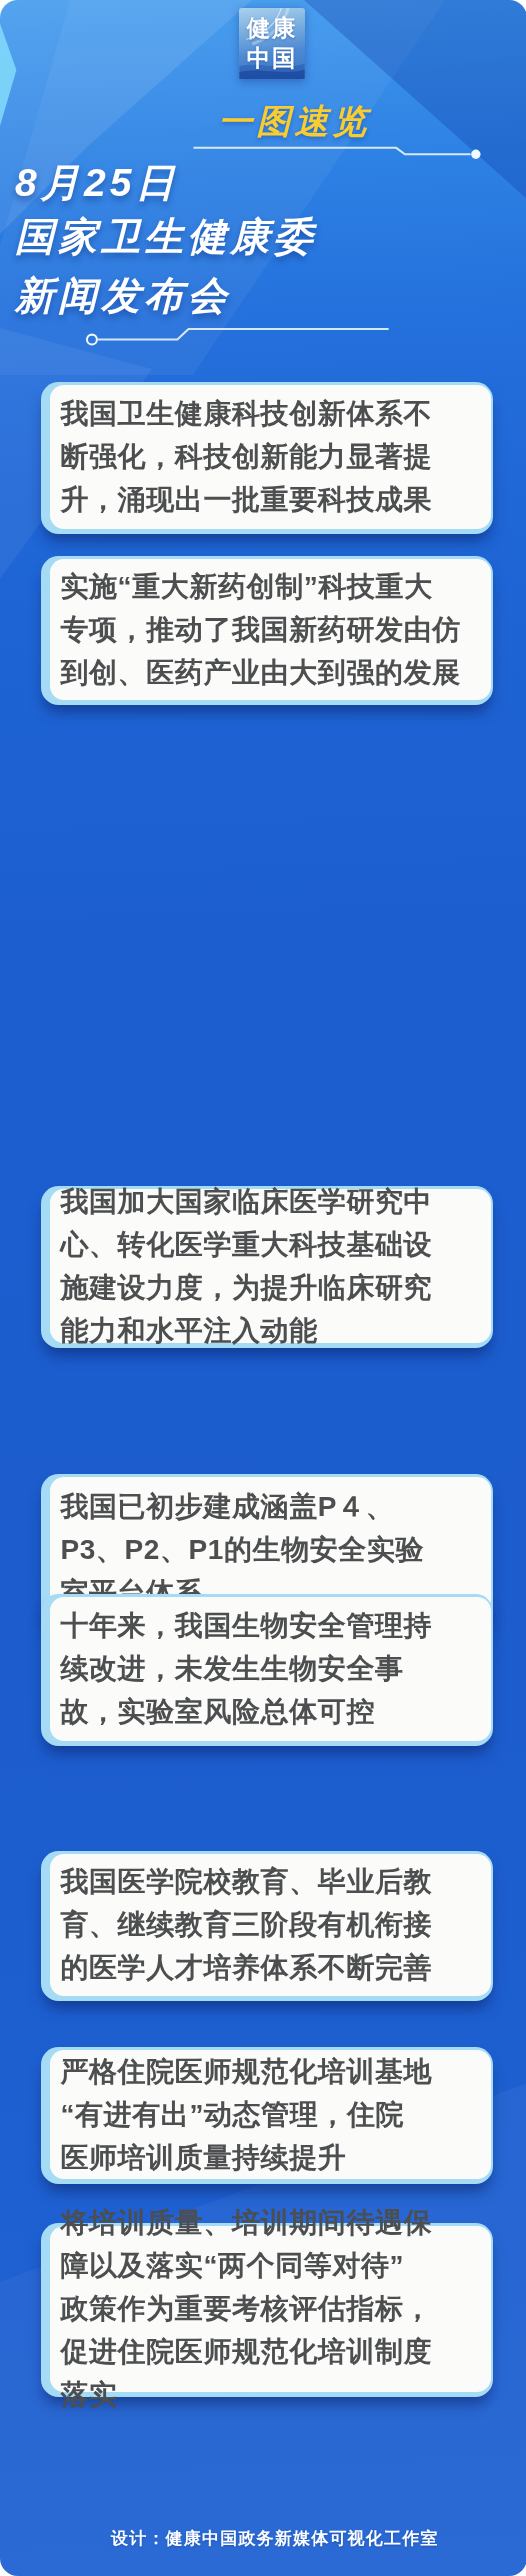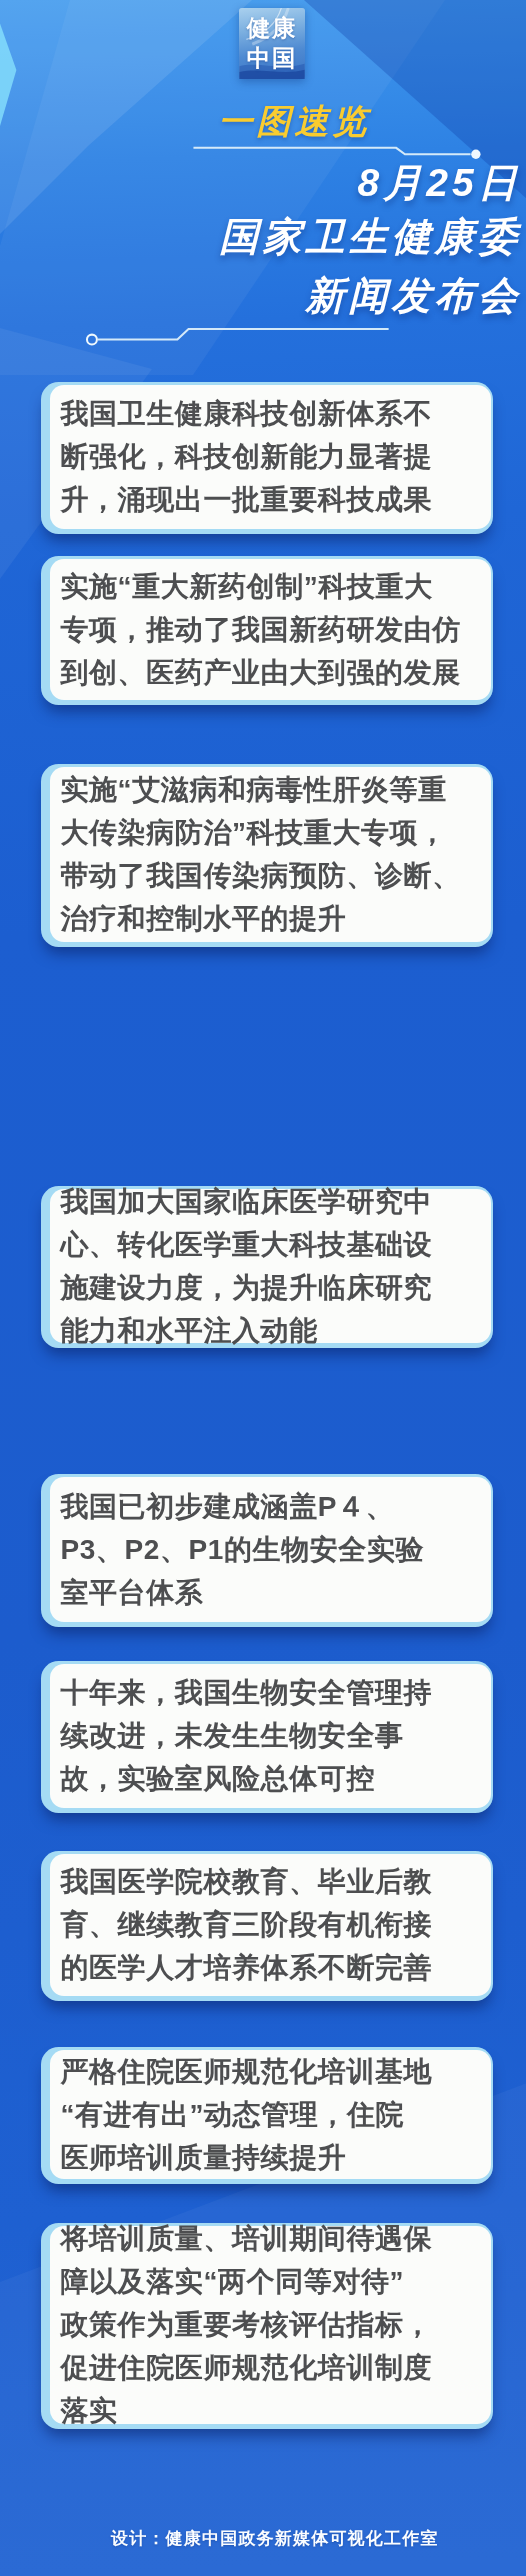--- a/index.html
+++ b/index.html
@@ -1,39 +1,39 @@
 <!DOCTYPE html>
 <html style="font-size:9.4px"><head>
 <meta charset="utf-8">
 <style>
   html,body{margin:0;padding:0;}
   body{width:527px;height:2576px;font-family:"Liberation Sans","DejaVu Sans",sans-serif;}
   #poster{position:absolute;left:0;top:0;width:527px;height:2576px;overflow:hidden;
-    background:linear-gradient(178deg,#419aee 0px,#2e82e4 164px,#2470dc 328px,#1f66d6 527px,#1c5ed0 936px,#1c5ccd 1639px,#1e60d1 2224px,#2264d3 2576px);}
+    background:linear-gradient(178deg,#419aee 0px,#2e82e4 164px,#2470dc 328px,#1f66d6 527px,#1c5ed0 936px,#1c5ccd 1639px,#1e60d1 2224px,#2264d3 2576px);border-radius:18px;}
   .bg-shape{position:absolute;left:0;top:0;width:527px;height:2576px;pointer-events:none;}
   .shape-topleft-light{background:rgba(255,255,255,0.10);clip-path:polygon(0px 0px,252px 0px,88px 146px,0px 234px);}
   .shape-topleft-cyan{background:rgba(130,220,252,0.85);clip-path:polygon(0px 23.4px,16.4px 70px,0px 126px);}
   .shape-topright-dark{background:rgba(10,52,158,0.28);clip-path:polygon(304px 0px,527px 0px,527px 199px);}
   .shape-mid-light{background:rgba(255,255,255,0.06);clip-path:polygon(0px 328px,152px 369px,0px 579px);}
   .shape-header-sheen{background:rgba(255,255,255,0.05);clip-path:polygon(70px 0px,445px 0px,193px 375px,0px 375px,0px 246px);}
   .shape-bottom-light{background:rgba(255,255,255,0.045);clip-path:polygon(0px 2282px,527px 2083px,527px 2576px,0px 2576px);}
 
   
   .logo{position:absolute;left:239px;top:8.2px;width:66px;height:71px;border-radius:2.9px;
     background:linear-gradient(172deg,#a9d0ee 0%,#7fb2e1 28%,#4e8ad2 62%,#3a74c6 100%);
     box-shadow:0 2.3px 8.2px rgba(10,40,110,0.35);}
   .logo svg{position:absolute;left:0;top:0;}
   .logo .txt{position:absolute;left:0;top:4.7px;width:66px;text-align:center;color:#ffffff;
     font-weight:900;font-size:23.4px;line-height:30px;letter-spacing:1.8px;text-shadow:0 1.2px 2.3px rgba(20,60,140,.45);}
 
   
   .badge{position:absolute;left:0;top:99px;width:527px;text-align:center;padding-left:62px;box-sizing:border-box;
     color:#F9CC30;font-size:34px;font-weight:900;font-style:italic;letter-spacing:4.1px;
     text-shadow:0 2.3px 4.7px rgba(10,40,120,.35);}
-  .title-line{position:absolute;left:0;width:521px;text-align:right;padding-left:15px;box-sizing:border-box;
+  .title-line{position:absolute;left:0;width:521px;text-align:left;padding-left:15px;box-sizing:border-box;
     color:#ffffff;font-weight:900;font-style:italic;font-size:39px;letter-spacing:4.1px;line-height:39px;
     text-shadow:0 3.5px 5.9px rgba(8,35,110,.40);}
   .t1{top:163px;} .t2{top:217px;} .t3{top:276px;}
   .decor{position:absolute;}
 
   
   .card{position:absolute;left:41px;width:452px;background:#a5dbf4;border-radius:17.6px;
     box-shadow:0 10.5px 14px -3.5px rgba(8,25,90,0.50);}
   .card-inner{position:absolute;left:9.4px;right:2.3px;top:2.9px;bottom:5.3px;background:#fbfcfa;border-radius:14px;
     display:flex;align-items:center;padding:0 10px;box-sizing:border-box;}
@@ -89,65 +89,57 @@
 升，涌现出一批重要科技成果</div>
       </div>
   </div>
   <div class="card" style="top:556px;height:149px;">
     <div class="card-inner">
         <div class="card-text">实施“重大新药创制”科技重大
 专项，推动了我国新药研发由仿
 到创、医药产业由大到强的发展</div>
       </div>
   </div>
-  <div class="card" style="top:764px;height:183px;">
-    <div class="card-inner">
-        <div class="card-text">实施“艾滋病和病毒性肝炎等重
-大传染病防治”科技重大专项，
-带动了我国传染病预防、诊断、
-治疗和控制水平的提升</div>
-      </div>
-  </div>
   <div class="card" style="top:1186px;height:162px;">
     <div class="card-inner">
         <div class="card-text">我国加大国家临床医学研究中
 心、转化医学重大科技基础设
 施建设力度，为提升临床研究
 能力和水平注入动能</div>
       </div>
   </div>
   <div class="card" style="top:1474px;height:153px;">
     <div class="card-inner">
         <div class="card-text">我国已初步建成涵盖P４、
 P3、P2、P1的生物安全实验
 室平台体系</div>
       </div>
   </div>
-  <div class="card" style="top:1661px;height:152px;">
+  <div class="card" style="top:1594px;height:152px;">
     <div class="card-inner">
         <div class="card-text">十年来，我国生物安全管理持
 续改进，未发生生物安全事
 故，实验室风险总体可控</div>
       </div>
   </div>
   <div class="card" style="top:2047px;height:137px;">
     <div class="card-inner">
         <div class="card-text">严格住院医师规范化培训基地
 “有进有出”动态管理，住院
 医师培训质量持续提升</div>
       </div>
   </div>
   <div class="card" style="top:1851px;height:150px;">
     <div class="card-inner">
         <div class="card-text">我国医学院校教育、毕业后教
 育、继续教育三阶段有机衔接
 的医学人才培养体系不断完善</div>
       </div>
   </div>
-  <div class="card" style="top:2223px;height:206px;">
+  <div class="card" style="top:2223px;height:174px;">
     <div class="card-inner">
         <div class="card-text">将培训质量、培训期间待遇保
 障以及落实“两个同等对待”
 政策作为重要考核评估指标，
 促进住院医师规范化培训制度
 落实</div>
       </div>
   </div>
 
   <div class="footer-line f2">设计：健康中国政务新媒体可视化工作室</div>

